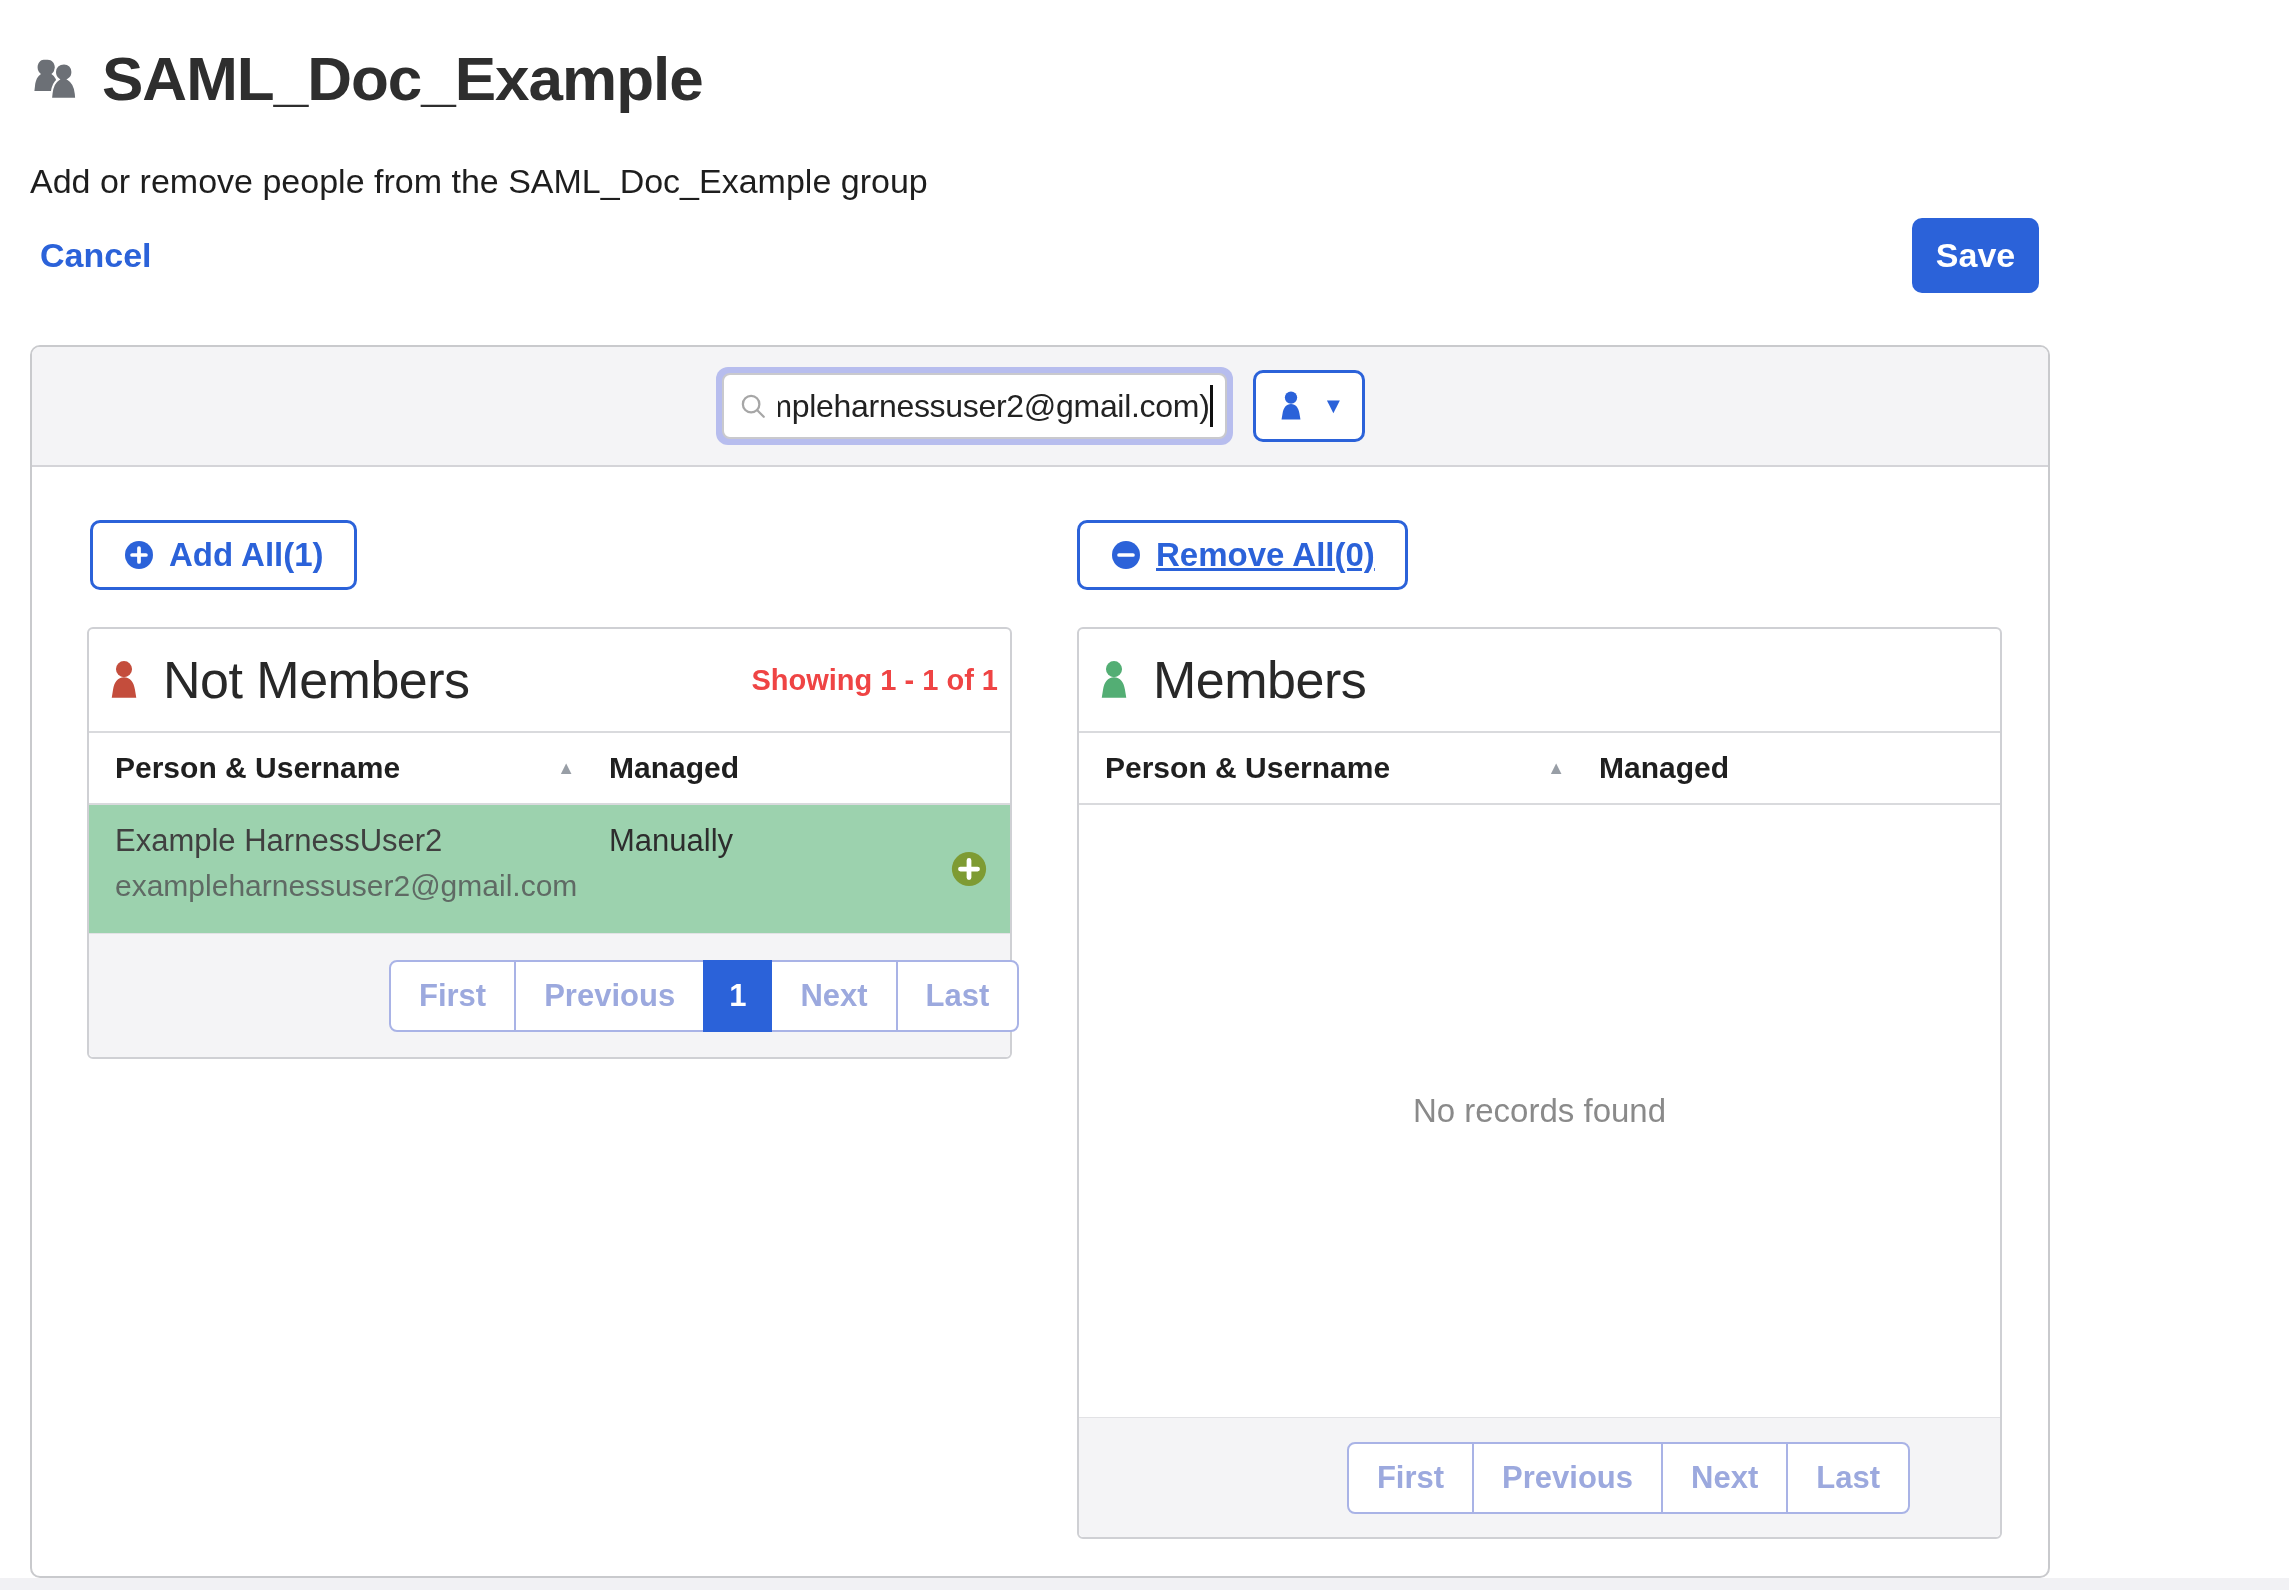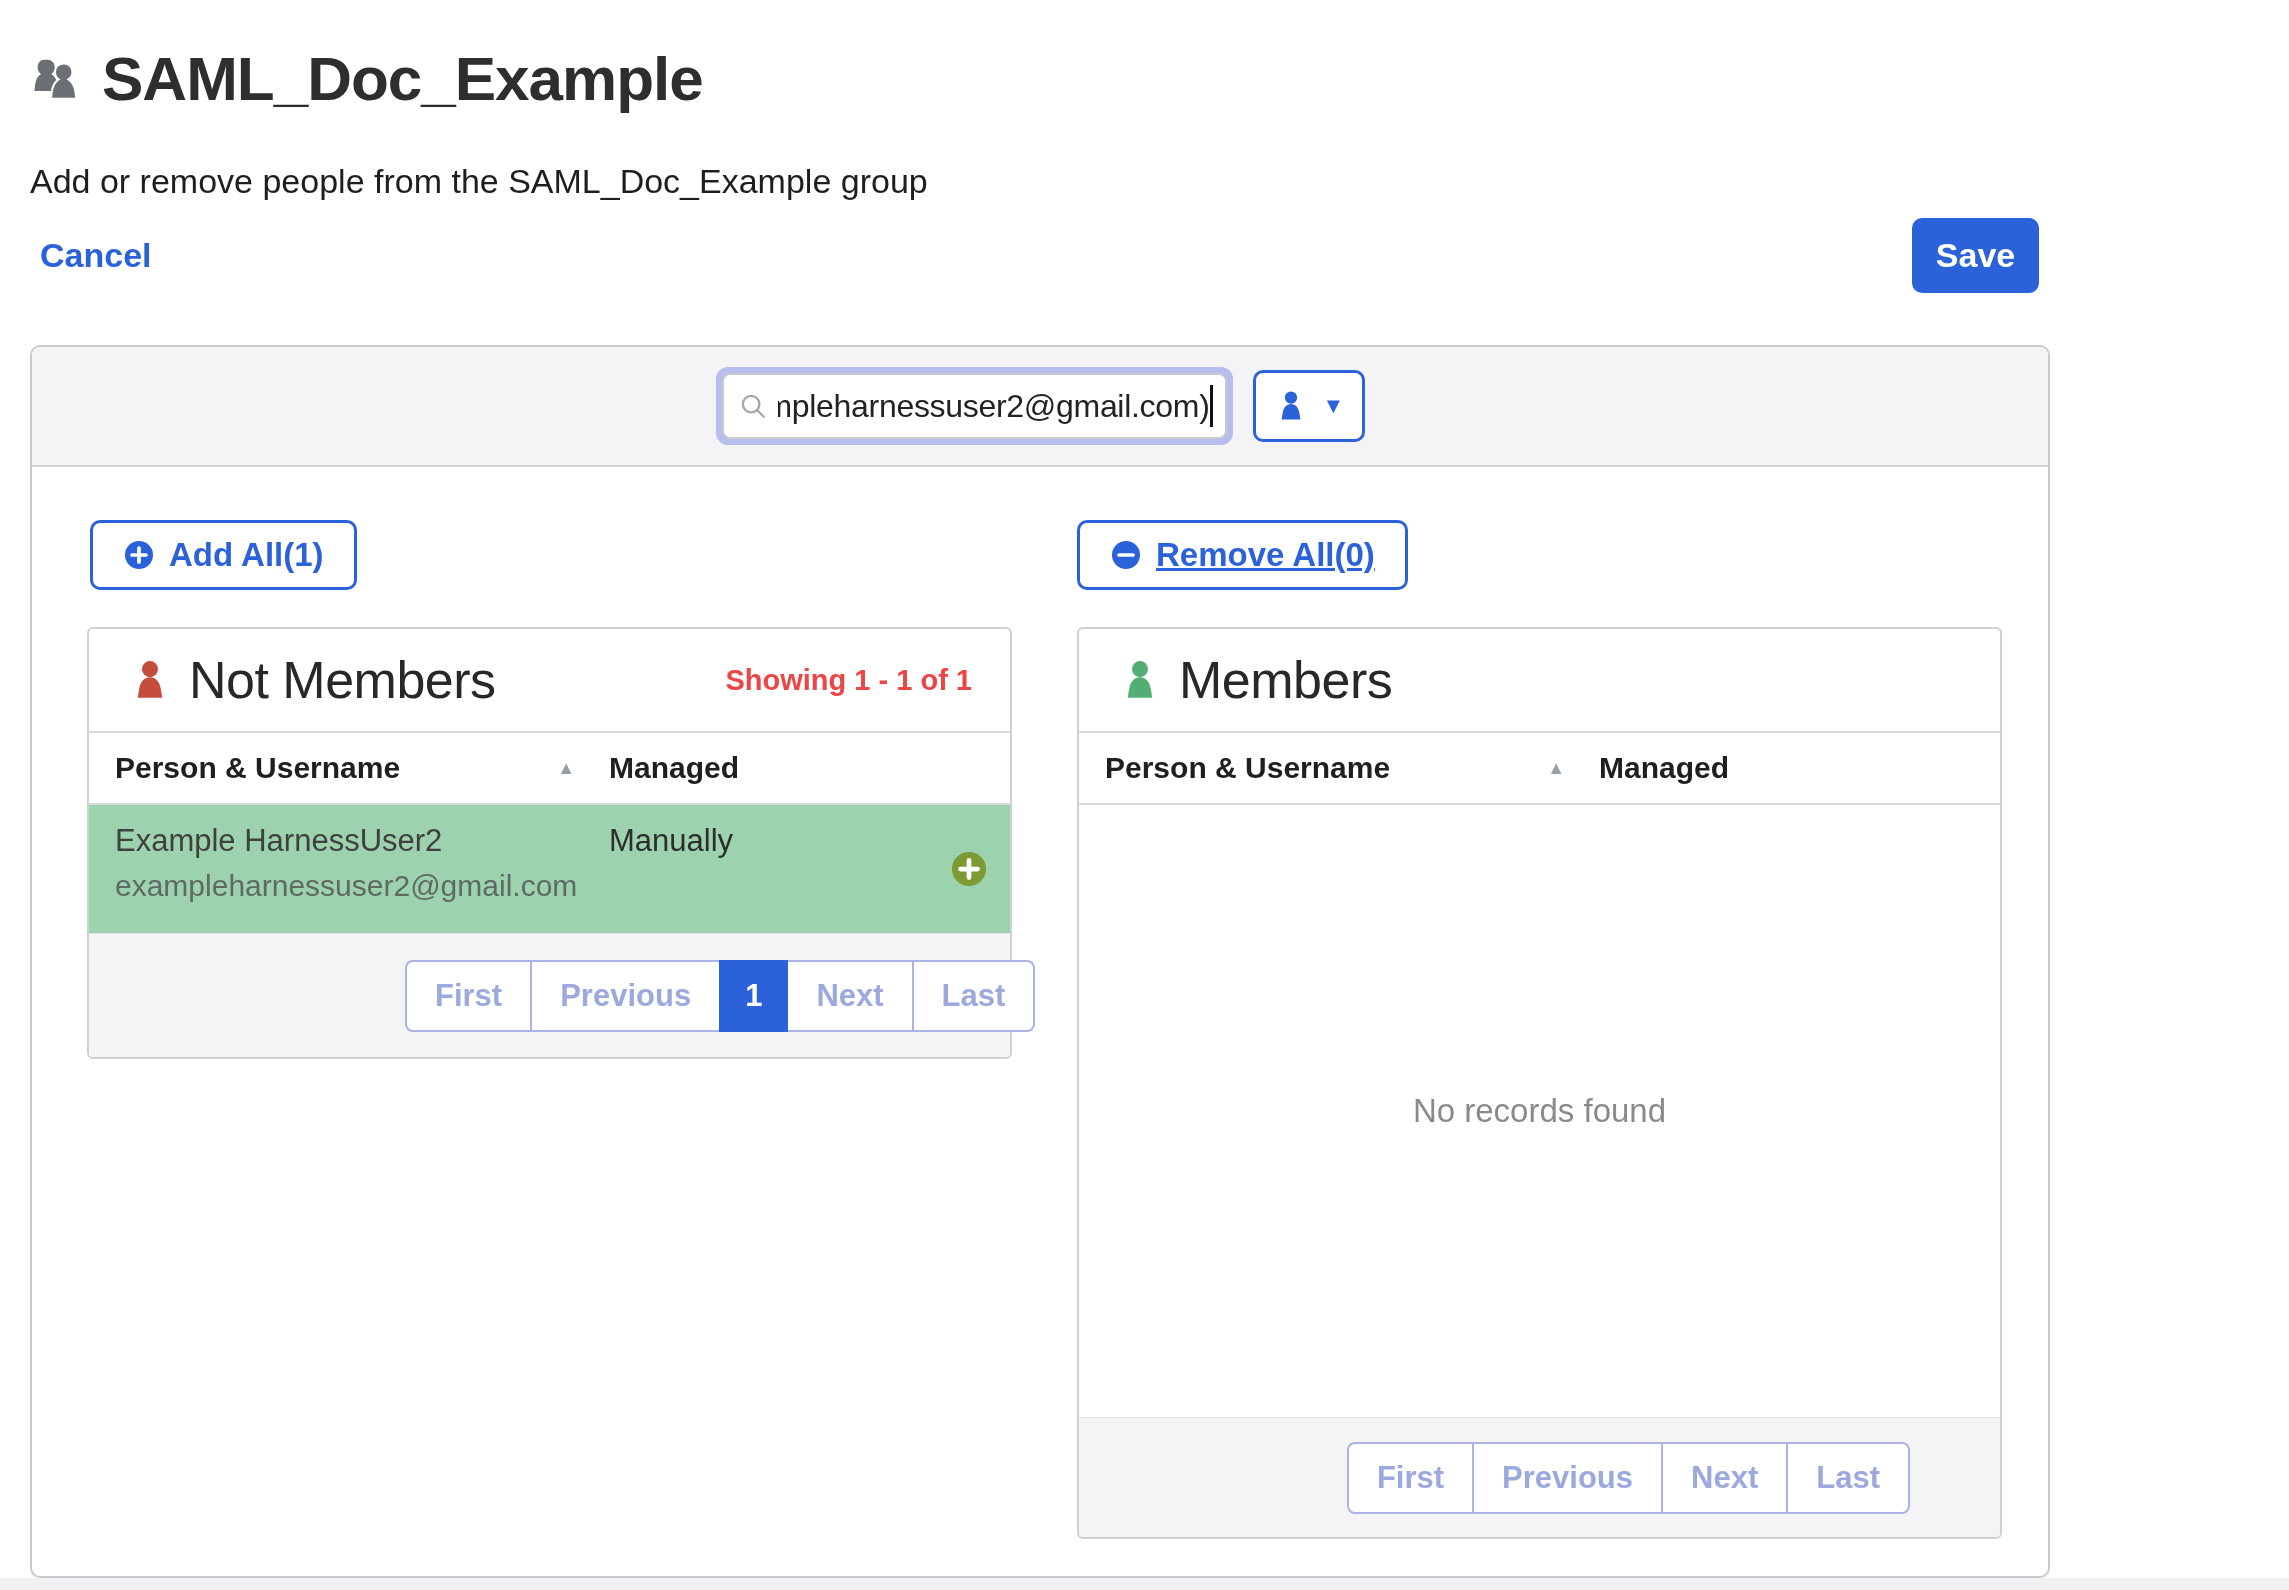--- a/index.html
+++ b/index.html
@@ -71,21 +71,21 @@
   
   .card{
     position:absolute;background:#fff;border:2px solid var(--card-border);border-radius:6px;
     display:flex;flex-direction:column;
   }
   .card.left{left:55px;top:280px;width:925px;height:432px;}
   .card.right{left:1045px;top:280px;width:925px;height:912px;}
 
   .card-header{
     height:102px;flex:0 0 auto;display:flex;align-items:center;justify-content:space-between;
-    padding:0 38px;
+    padding:0 12px;
   }
   .card-header .hgroup{display:flex;align-items:center;gap:16px;}
   .card-title{font-size:52px;font-weight:500;color:#282828;letter-spacing:-0.5px;}
   .showing{font-size:29px;font-weight:600;color:#ef4444;}
 
   .col-row{
     height:74px;flex:0 0 auto;display:flex;align-items:center;
     border-top:2px solid var(--line);border-bottom:2px solid var(--line);
     font-size:30px;font-weight:700;color:#1f1f1f;
   }
@@ -108,21 +108,21 @@
   }
   .card.left .pagination{margin-left:300px;}
   .card.right .pagination{margin-left:auto;margin-right:90px;}
 
   .pagination{display:flex;}
   .page-btn{
     height:72px;background:#fff;border:2px solid var(--lav-border);margin-left:-2px;
     display:flex;align-items:center;justify-content:center;padding:0 28px;
     font-size:31px;font-weight:700;color:var(--lav-text);font-family:inherit;cursor:pointer;
   }
-  .page-btn:first-child{border-radius:8px 0 0 8px;margin-left:16px;}
+  .page-btn:first-child{border-radius:8px 0 0 8px;margin-left:0;}
   .page-btn:last-child{border-radius:0 8px 8px 0;}
   .page-btn.active{background:var(--blue);border-color:var(--blue);color:#fff;padding:0 24px;z-index:1;}
 
   .card-body-empty{
     flex:1 1 auto;display:flex;align-items:center;justify-content:center;
     font-size:33px;color:#8a8a8a;
   }
 
   .bottom-strip{position:absolute;left:0;top:1578px;width:2289px;height:12px;background:#f1f1f4;}
 

